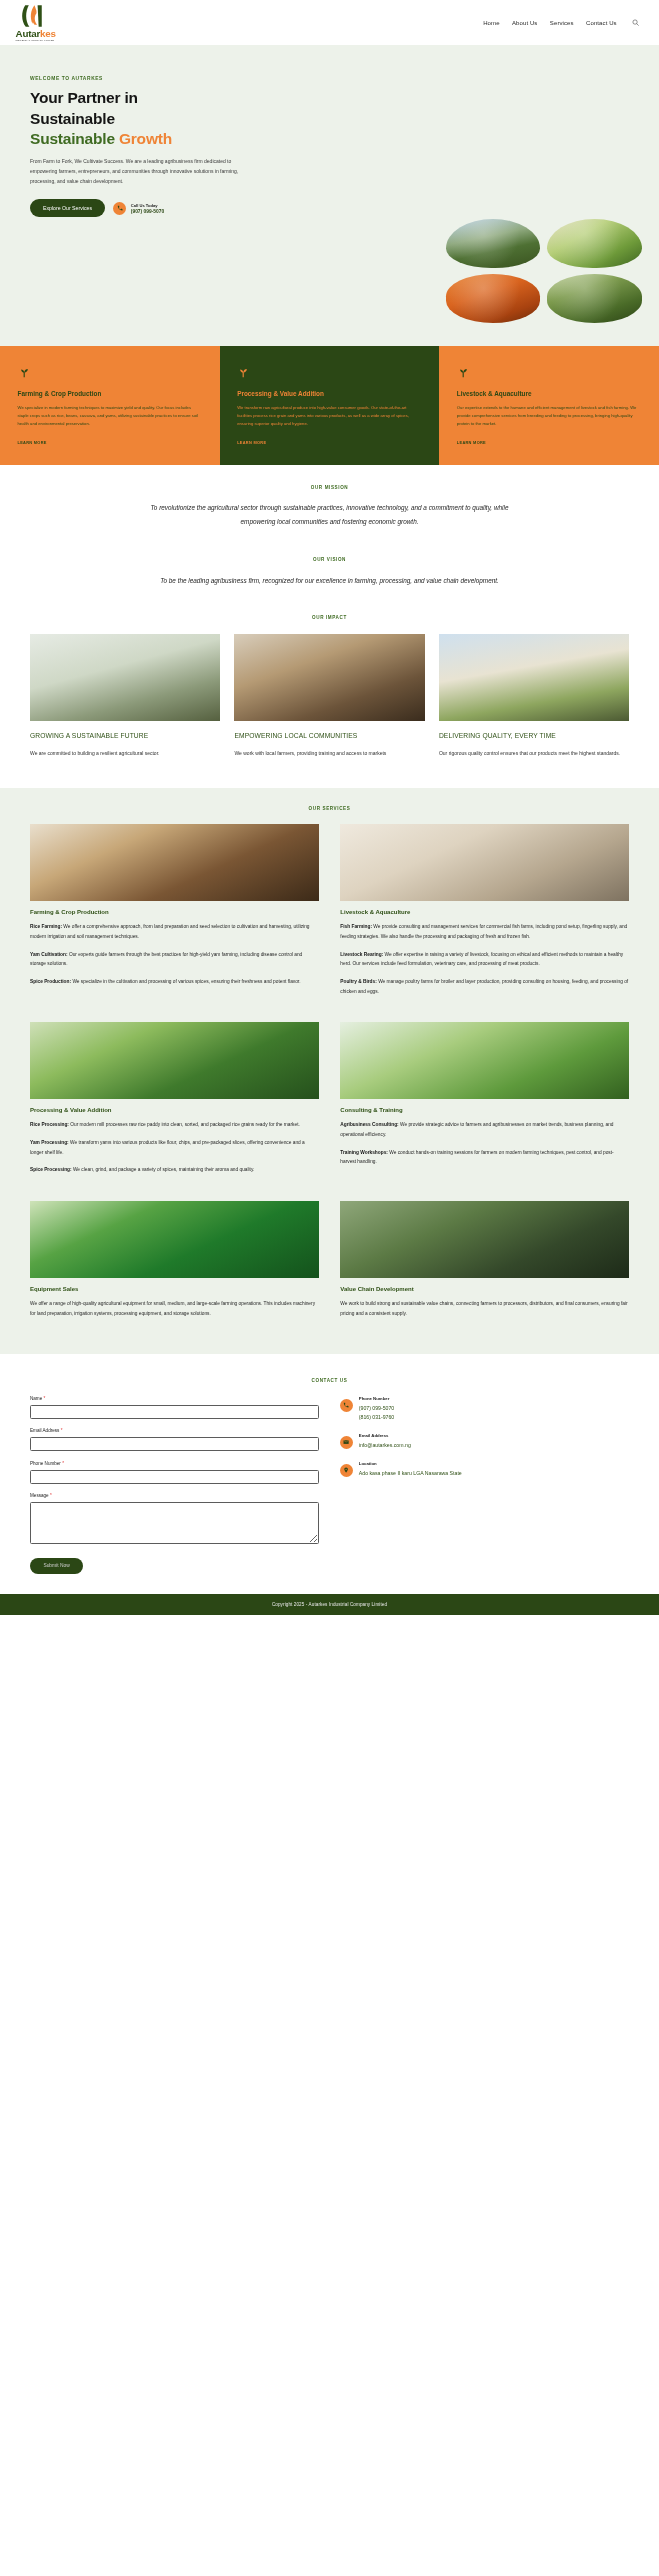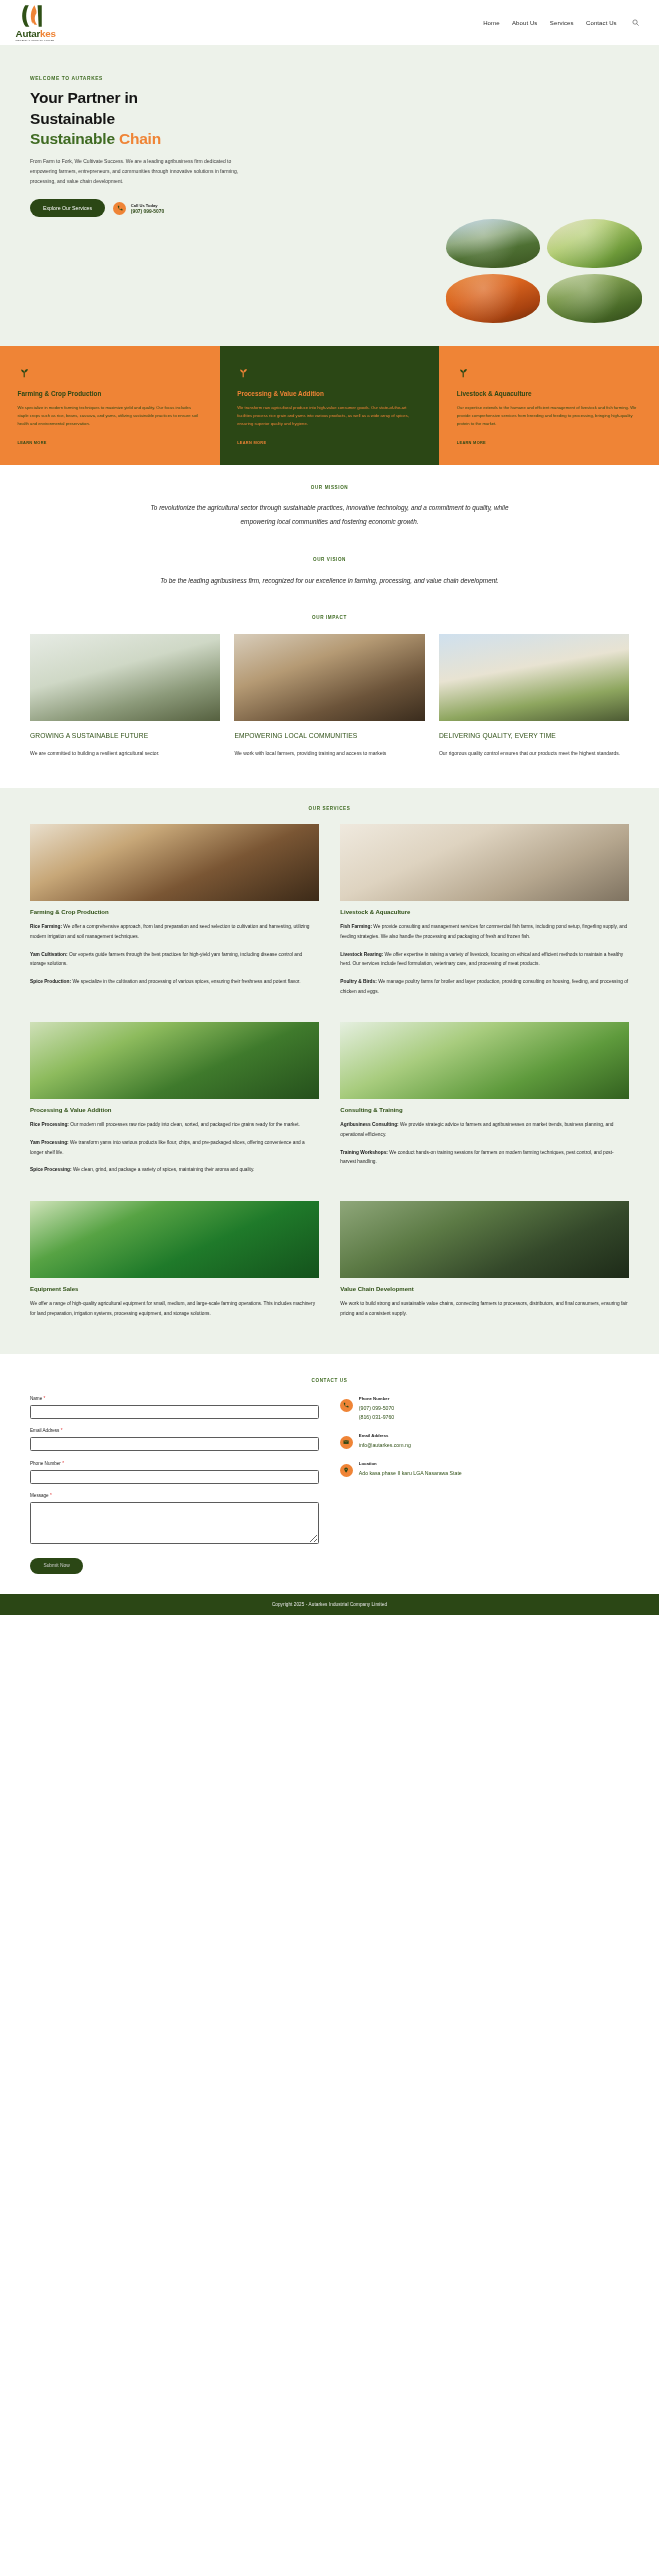--- a/index.html
+++ b/index.html
@@ -192,21 +192,21 @@
     </nav>
   </header>
 
   <section class="hero">
     <div class="hero-left">
       <div class="eyebrow">WELCOME TO AUTARKES</div>
       <h1>
         <span>Your Partner in</span><br>
         <span>Sustainable</span><br>
         <span class="green">Sustainable</span>
-        <span class="orange">Chain</span>
+        <span class="orange">Growth</span>
       </h1>
       <p class="lead">From Farm to Fork, We Cultivate Success. We are a leading agribusiness firm dedicated to empowering farmers, entrepreneurs, and communities through innovative solutions in farming, processing, and value chain development.</p>
       <div class="hero-cta">
         <button class="btn-primary">Explore Our Services</button>
         <div class="call-chip">
           <span class="call-circle">
             <svg width="6.2" height="6.2" viewBox="0 0 24 24" fill="#2B4715" aria-hidden="true">
               <path d="M6.6 10.8c1.4 2.8 3.8 5.2 6.6 6.6l2.2-2.2c.3-.3.7-.4 1.1-.2 1.2.4 2.5.6 3.8.6.6 0 1 .4 1 1V20c0 .6-.4 1-1 1C10.6 21 3 13.4 3 4c0-.6.4-1 1-1h3.4c.6 0 1 .4 1 1 0 1.3.2 2.6.6 3.8.1.4 0 .8-.2 1.1L6.6 10.8z"></path>
             </svg>
           </span>

